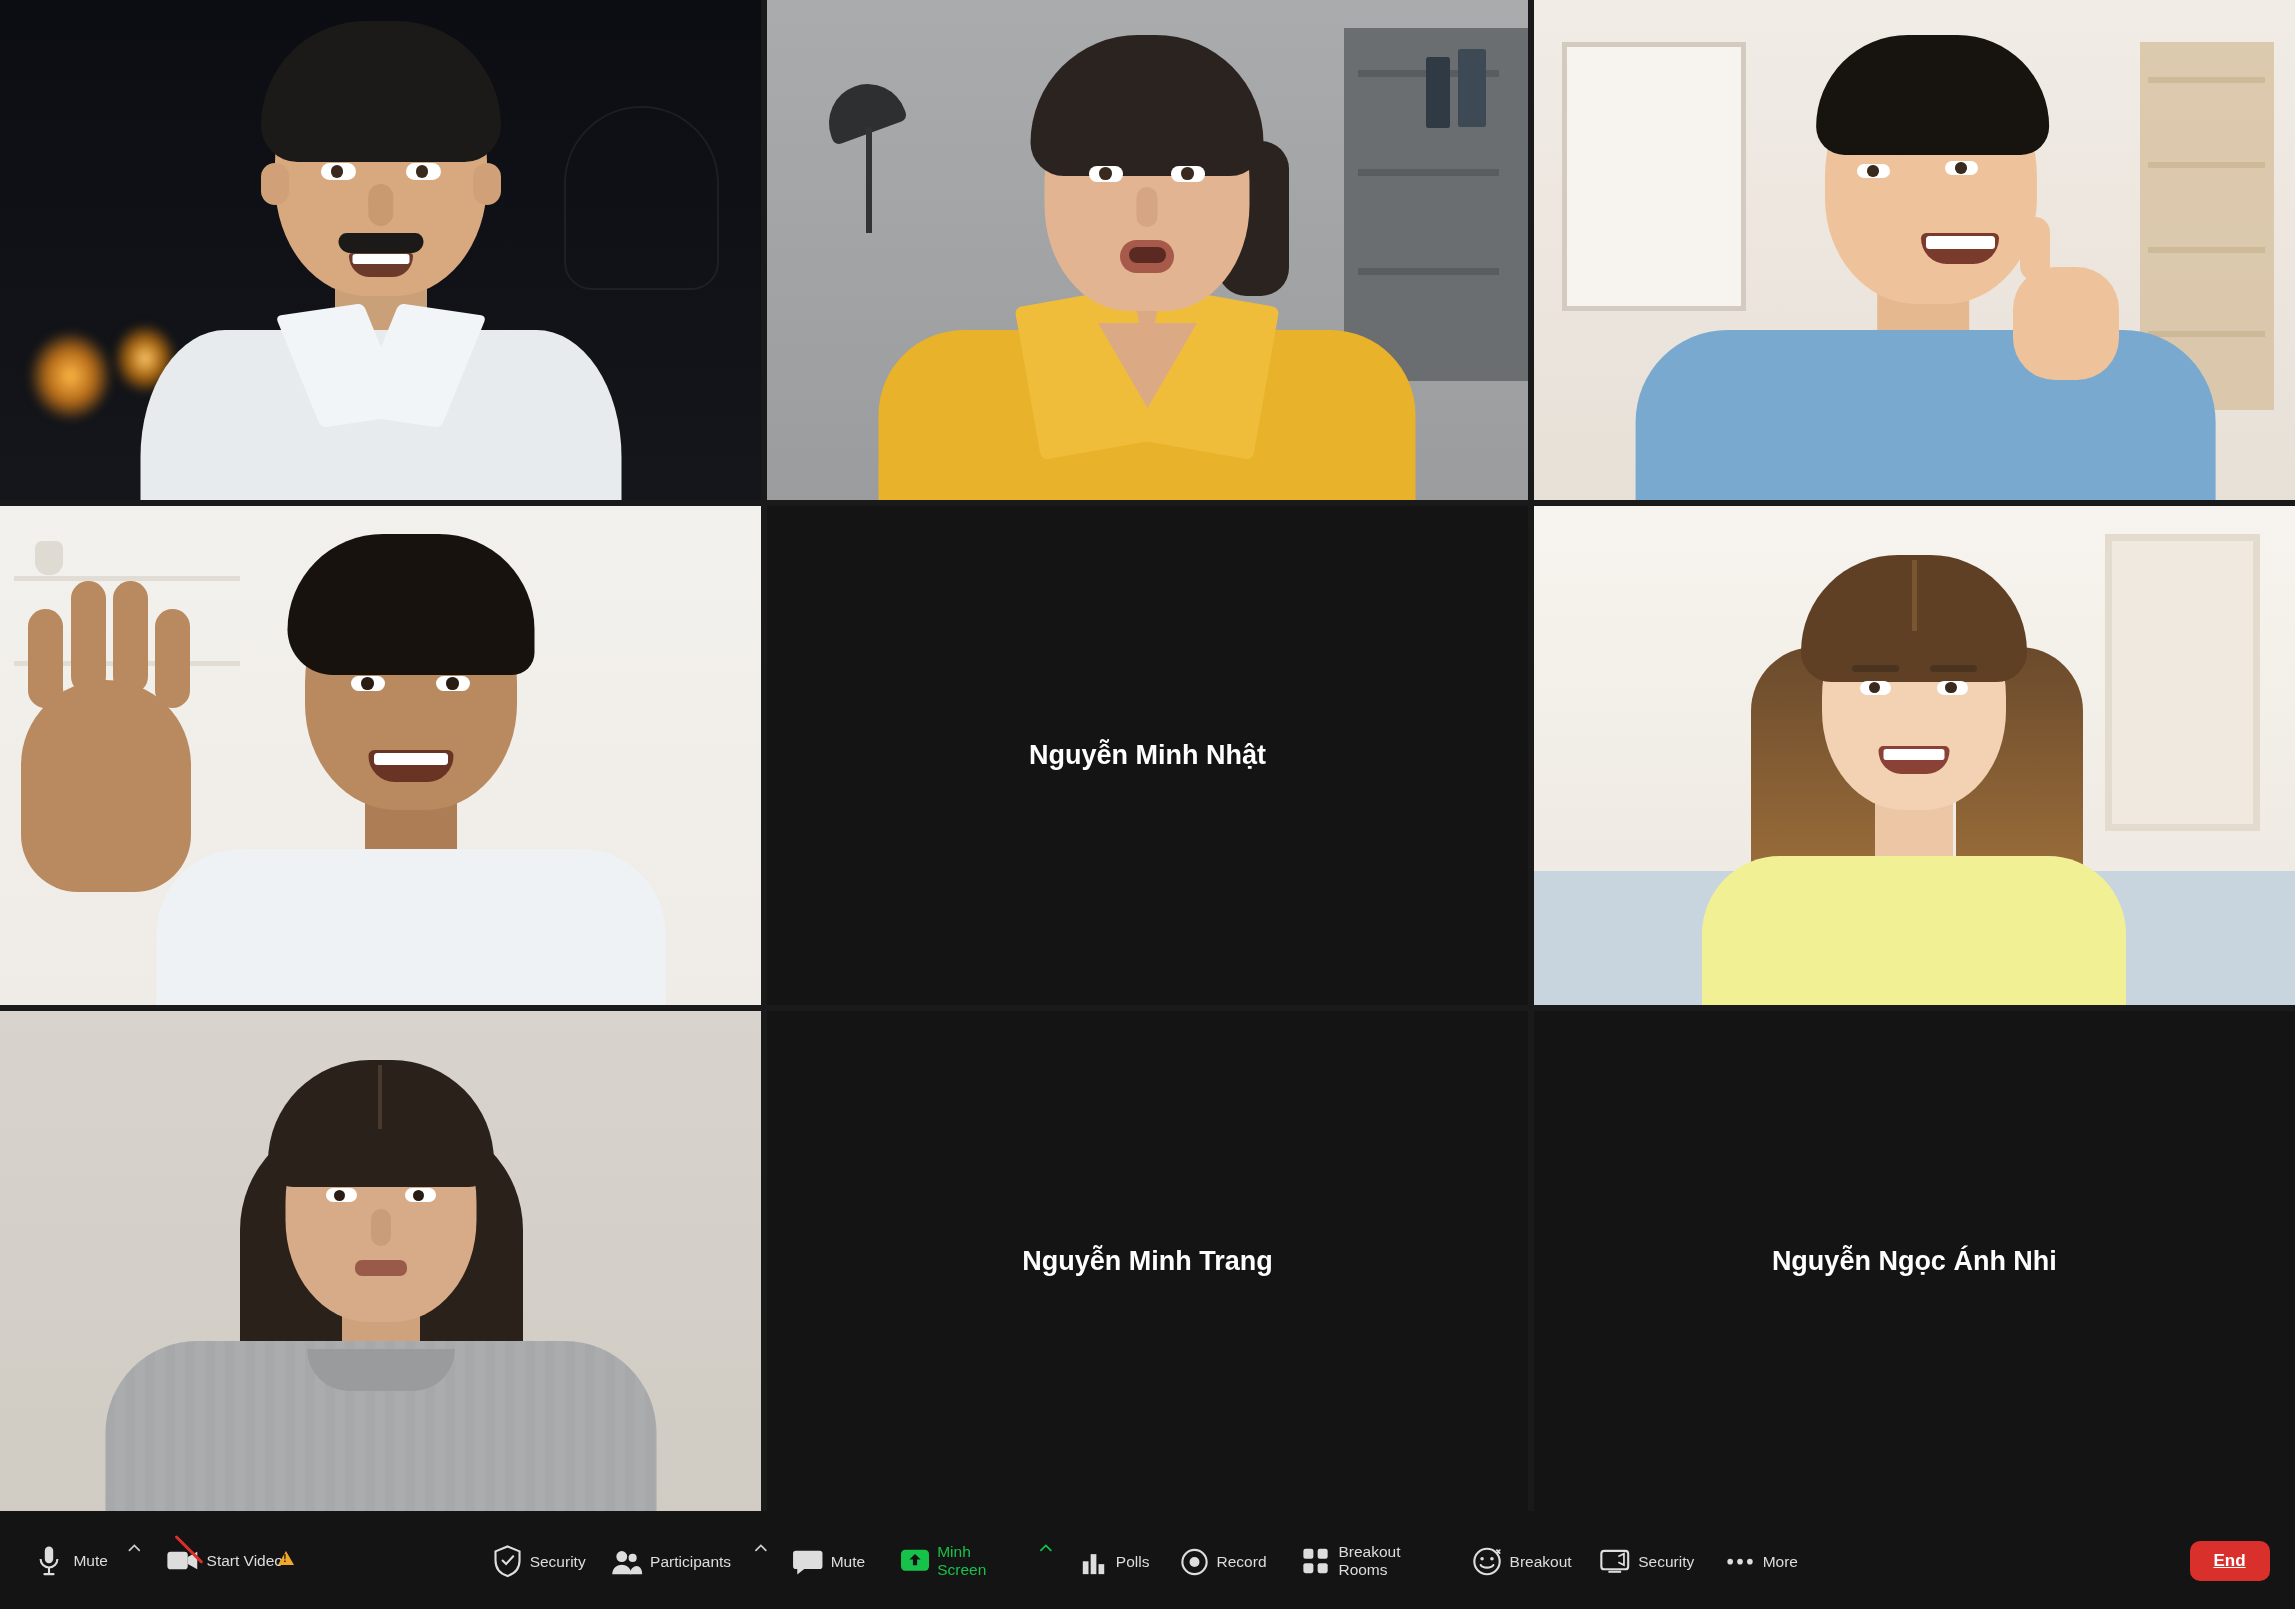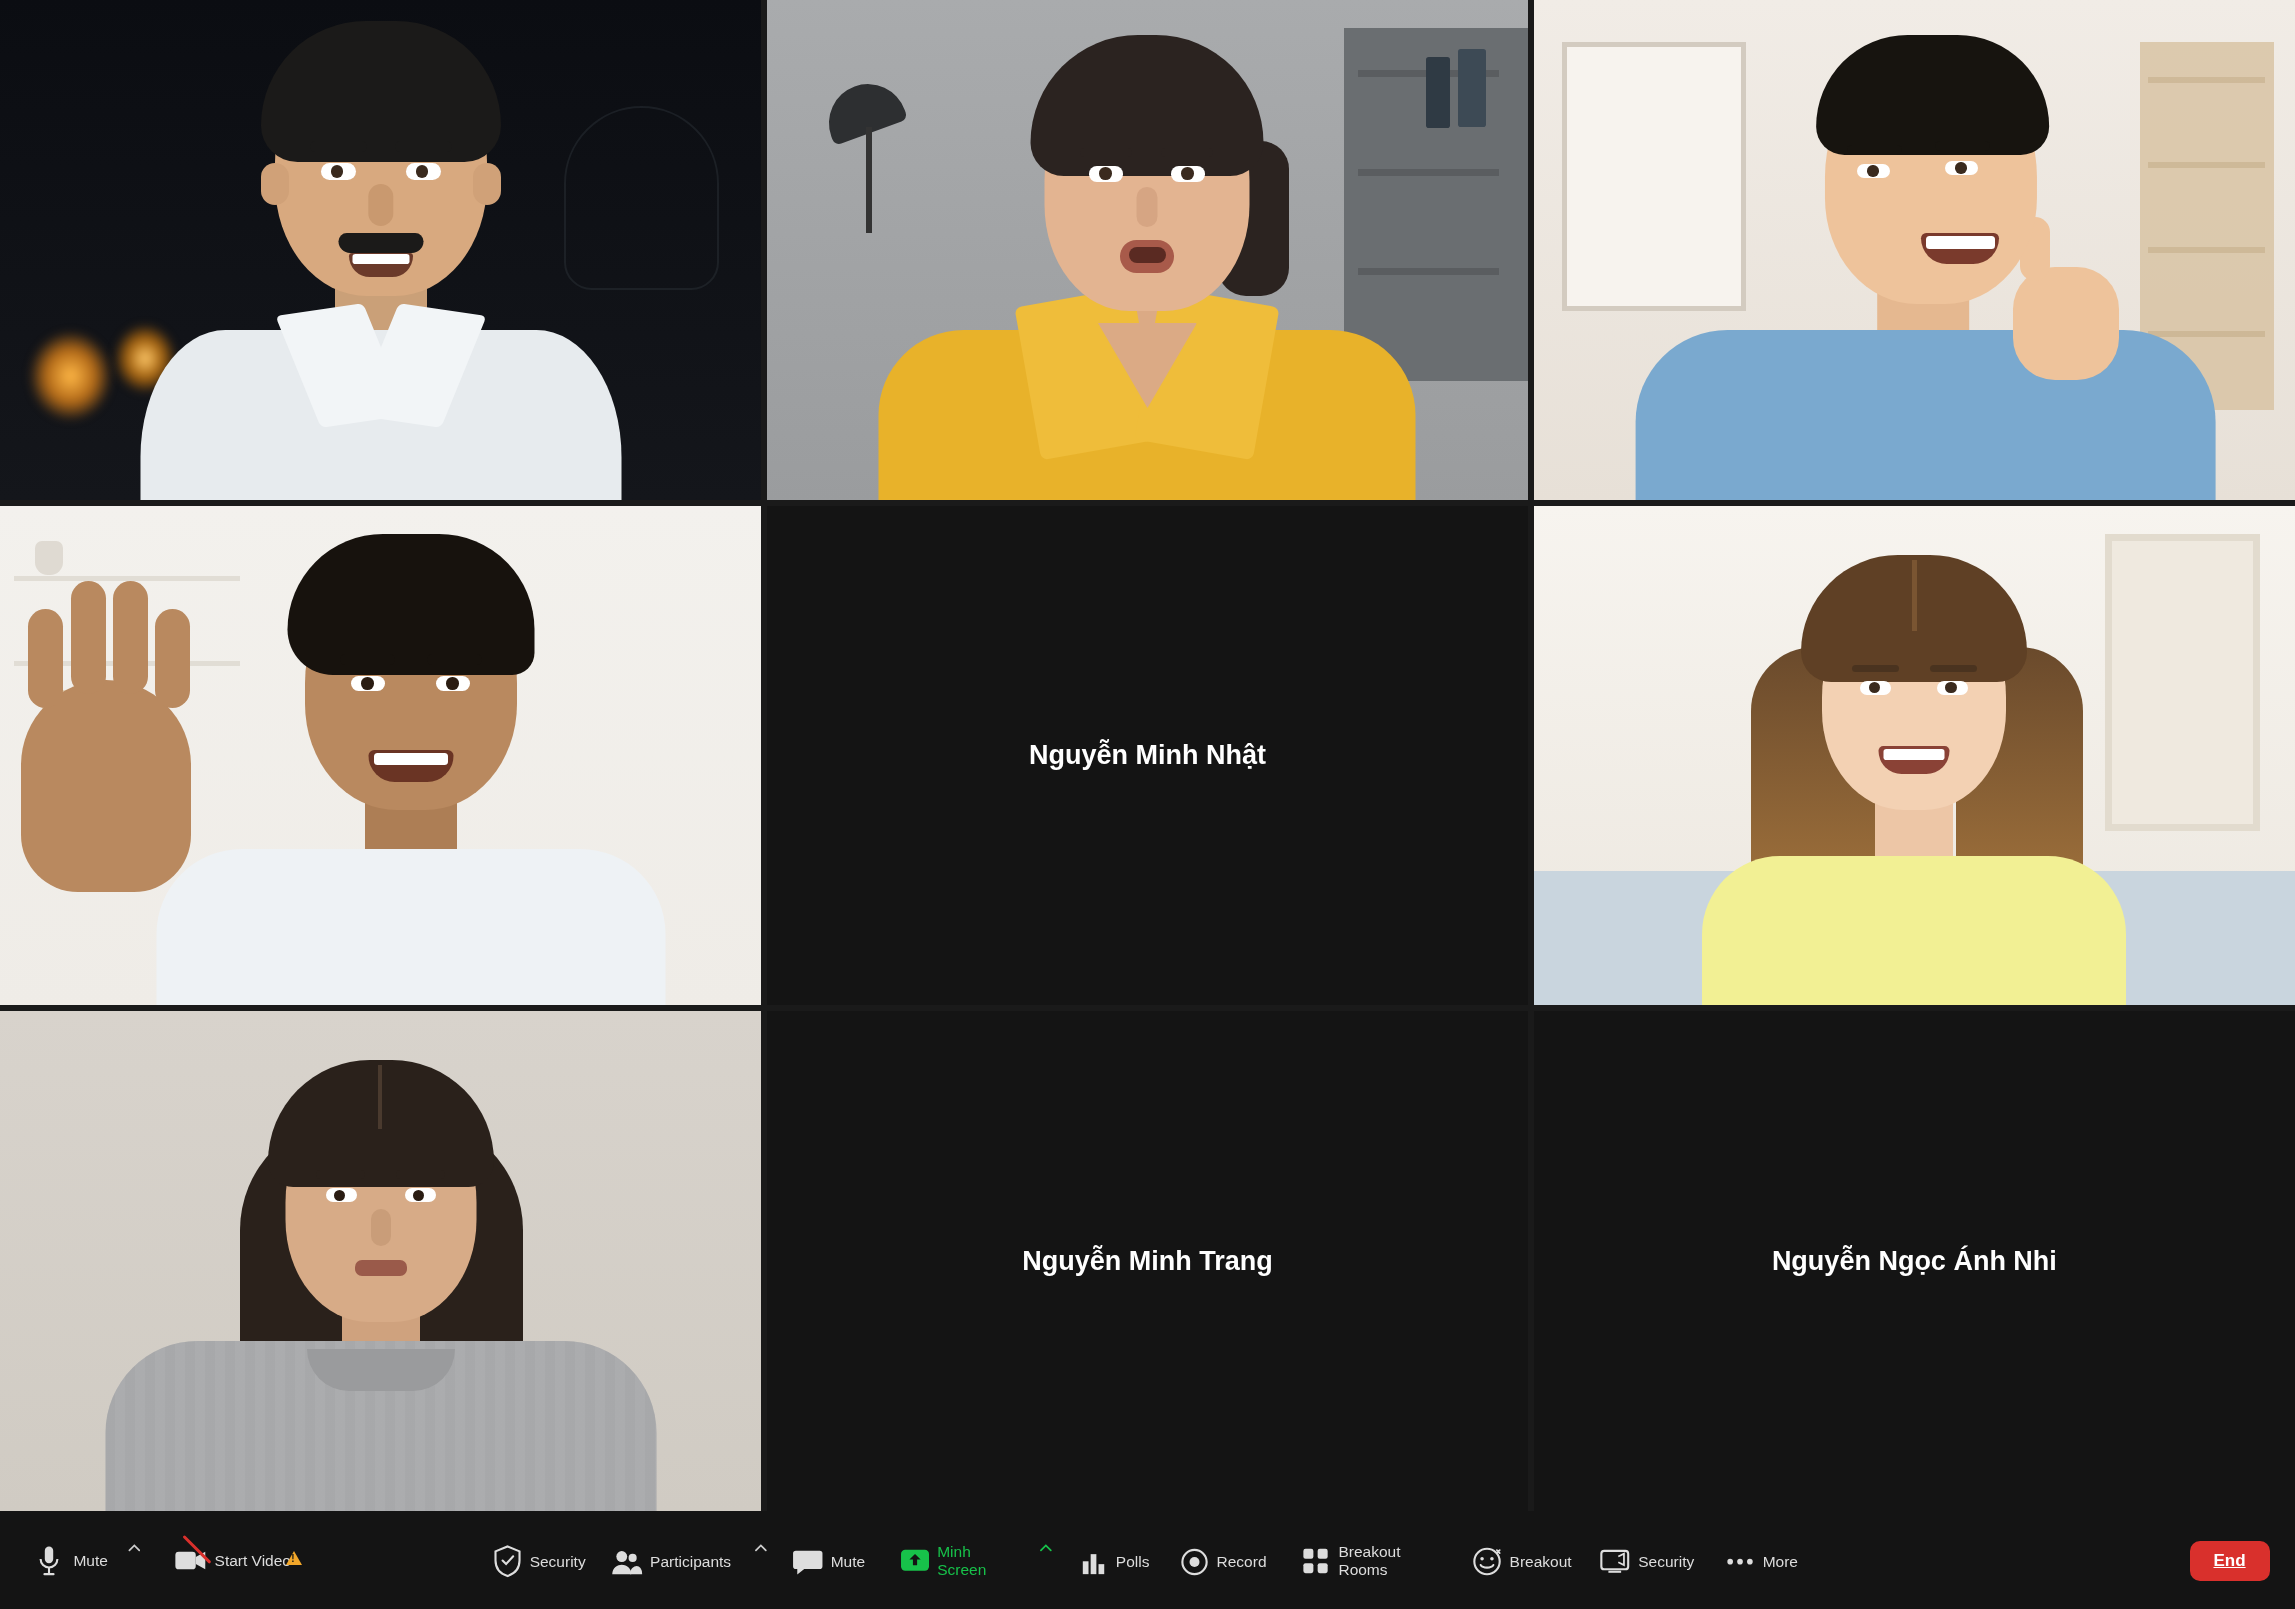--- a/index.html
+++ b/index.html
@@ -365,21 +365,21 @@
           </svg>
       </div>
       <span>Mute</span>
     </div>
     <div class="caret">
       <svg width="12.7" height="8.5" viewBox="0 0 18 12">
           <path d="M2 9 L9 2 L16 9" stroke="#ccc" stroke-width="2.5" fill="none" stroke-linecap="round"></path>
         </svg>
     </div>
 
-    <div class="tb-btn" style="position:relative;margin-left:8px;">
+    <div class="tb-btn" style="position:relative;">
       <div class="tb-icon" style="position:relative;">
         <svg width="35" height="27" viewBox="0 0 50 38">
             <rect x="2" y="6" width="30" height="26" rx="5" fill="#ddd"></rect>
             <path d="M32 14 L46 6 V32 L32 24 Z" fill="#ddd"></path>
           </svg>
         <div class="slash"></div>
       </div>
       <div class="warn-triangle"></div>
       <span>Start Video</span>
     </div>

